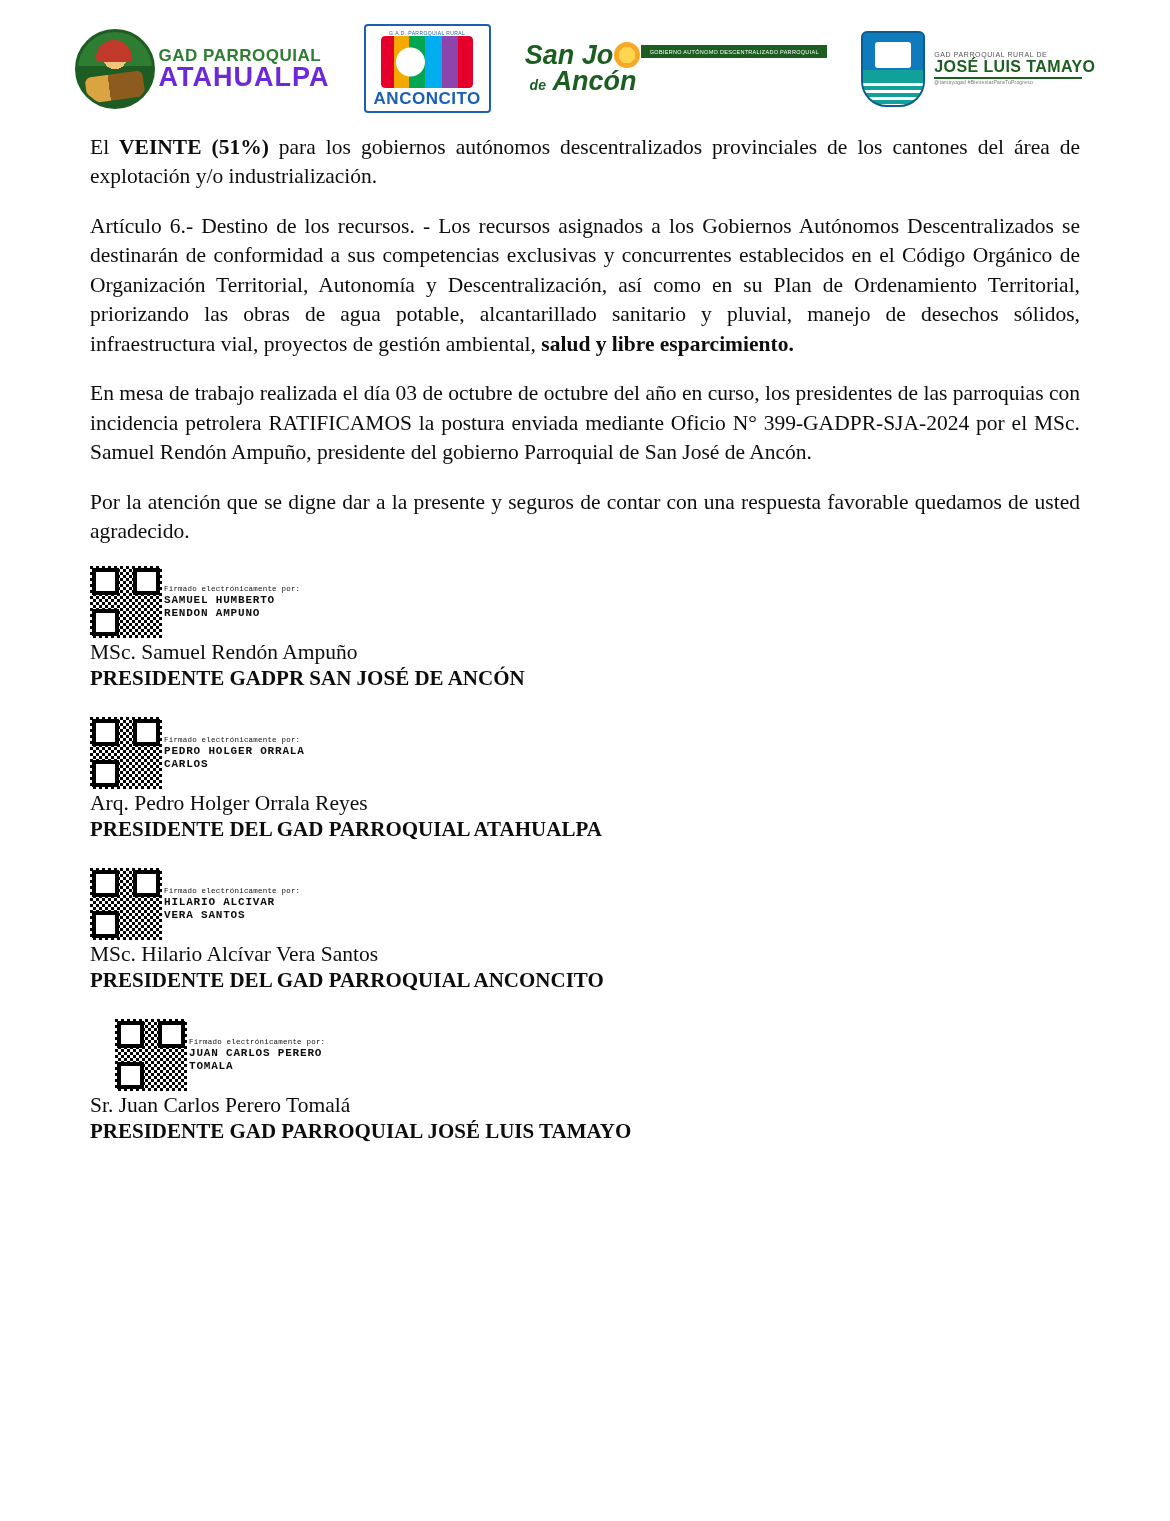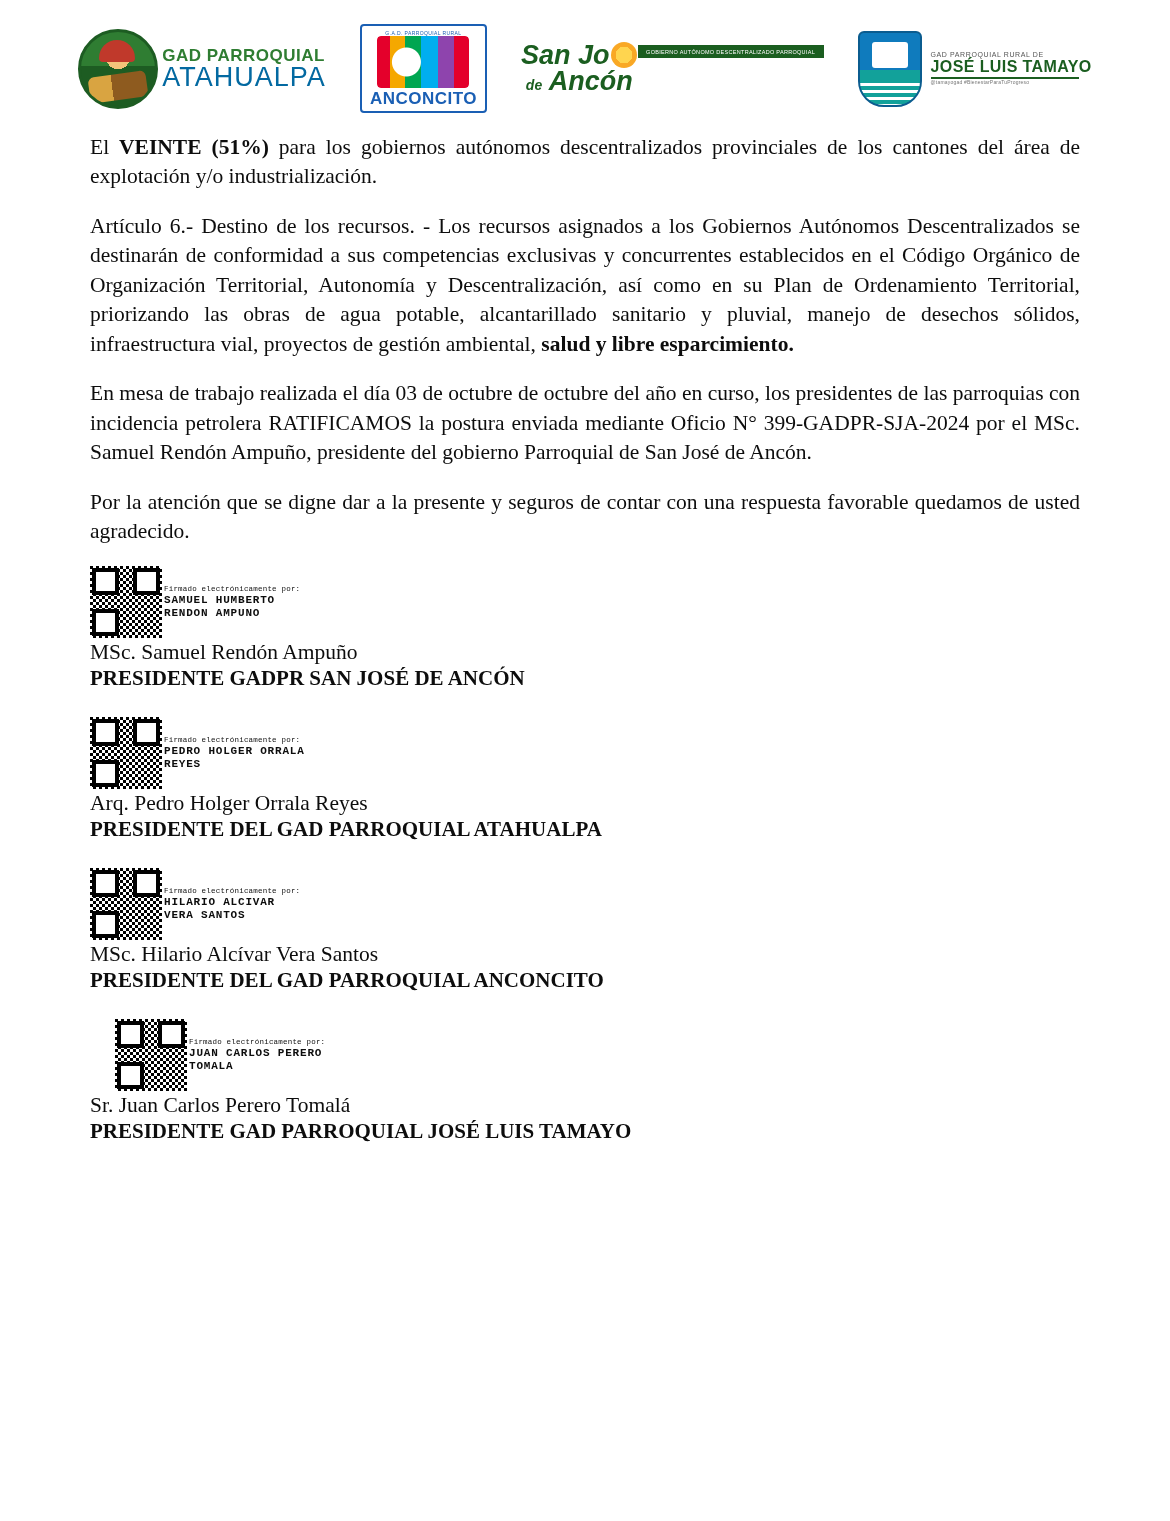--- a/index.html
+++ b/index.html
@@ -56,22 +56,22 @@
   .gad-word {
     font-family: "Liberation Sans", sans-serif;
     line-height: 1;
     color: #1f6b2a;
   }
   .gad-word .l1 {
     font-size: 17px; font-weight: 700; letter-spacing: .5px;
     color: #2f7d32; display: block;
   }
   .gad-word .l2 {
-    font-size: 27px; font-weight: 400; letter-spacing: 1px;
-    color: #0369a1; display: block;
+    font-size: 27px; font-weight: 700; letter-spacing: 1px;
+    color: #6d28d9; display: block;
   }
 
   
   .logo-anconcito {
     flex-direction: column; align-items: center; gap: 0;
     border: 2px solid #1a5fb4; border-radius: 4px;
     padding: 4px 8px 2px 8px; background: #fff;
   }
   .anc-top {
     font-family: "Liberation Sans", sans-serif;
@@ -269,21 +269,21 @@
         <div class="sig-title">PRESIDENTE GADPR SAN JOSÉ DE ANCÓN</div>
       </div>
       <div class="sig-block">
         <div class="qr-row ml-0">
           <div class="qr">
             <div class="qr-mark"></div>
           </div>
           <div class="sig-meta">
             <div class="fe">Firmado electrónicamente por:</div>
             <div class="nm">PEDRO HOLGER ORRALA</div>
-            <div class="nm">REYES</div>
+            <div class="nm">CARLOS</div>
           </div>
         </div>
         <div class="sig-name">Arq. Pedro Holger Orrala Reyes</div>
         <div class="sig-title">PRESIDENTE DEL GAD PARROQUIAL ATAHUALPA</div>
       </div>
       <div class="sig-block">
         <div class="qr-row ml-0">
           <div class="qr">
             <div class="qr-mark"></div>
           </div>

